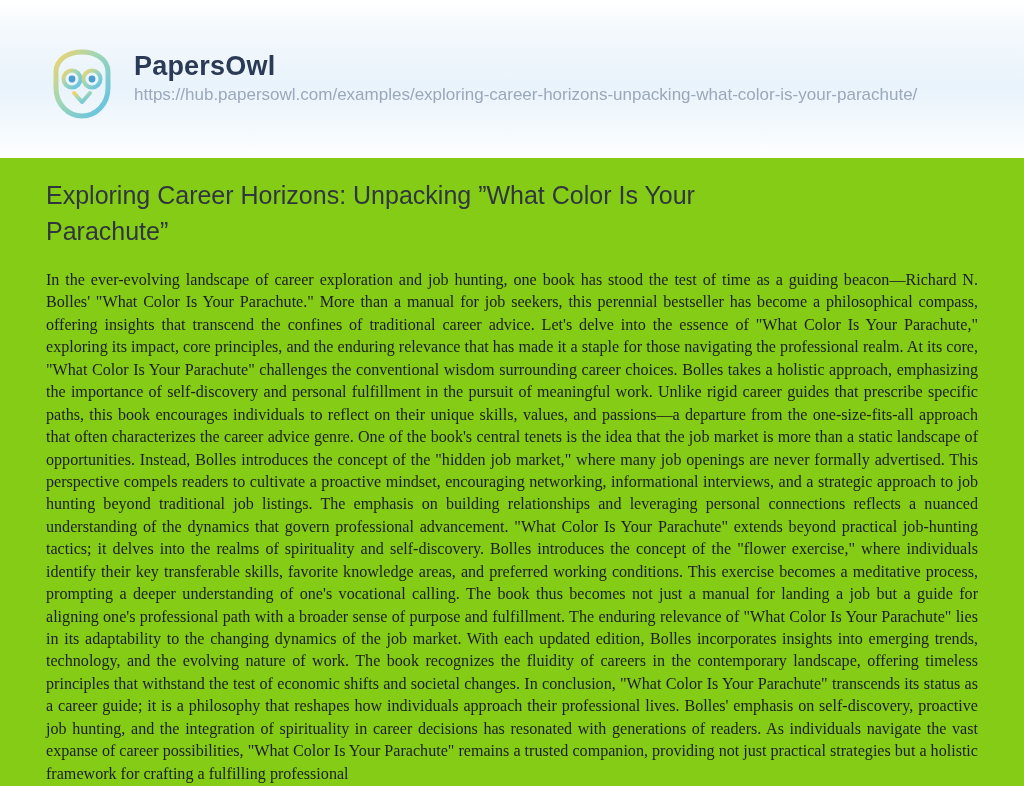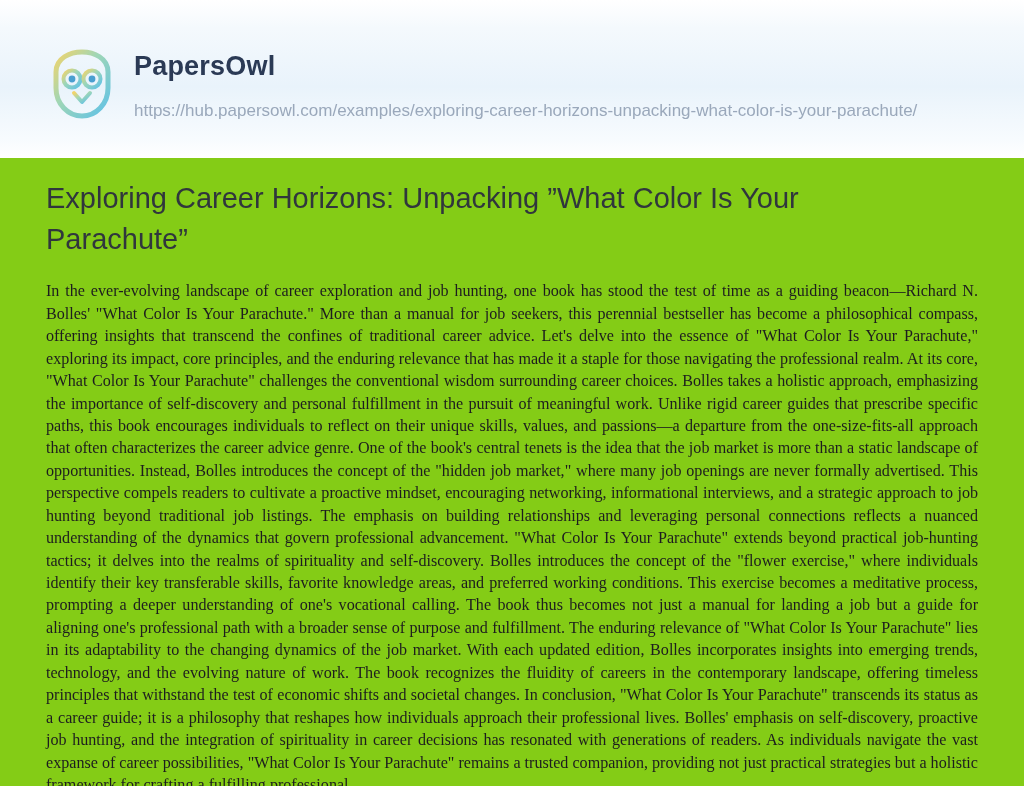--- a/index.html
+++ b/index.html
@@ -44,34 +44,34 @@
   }
   .brand-name {
     font-size: 27px;
     font-weight: bold;
     color: #2b3a55;
     letter-spacing: 0.2px;
     line-height: 1.1;
     font-family: "Liberation Sans", sans-serif;
   }
   .brand-url {
-    margin-top: 18px;
+    margin-top: 2px;
     font-size: 17px;
     color: #9aa8bb;
     line-height: 1.35;
     word-break: break-word;
     max-width: 800px;
     font-family: "Liberation Sans", sans-serif;
   }
   .content {
     padding: 8px 46px 0 46px;
     box-sizing: border-box;
   }
   .doc-title {
-    font-size: 29px;
+    font-size: 25px;
     color: #30363d;
     line-height: 1.42;
     font-weight: normal;
     margin: 12px 0 20px 0;
     max-width: 760px;
     font-family: "Liberation Sans", sans-serif;
   }
   .doc-body {
     font-family: "Liberation Serif", serif;
     font-size: 16.1px;

